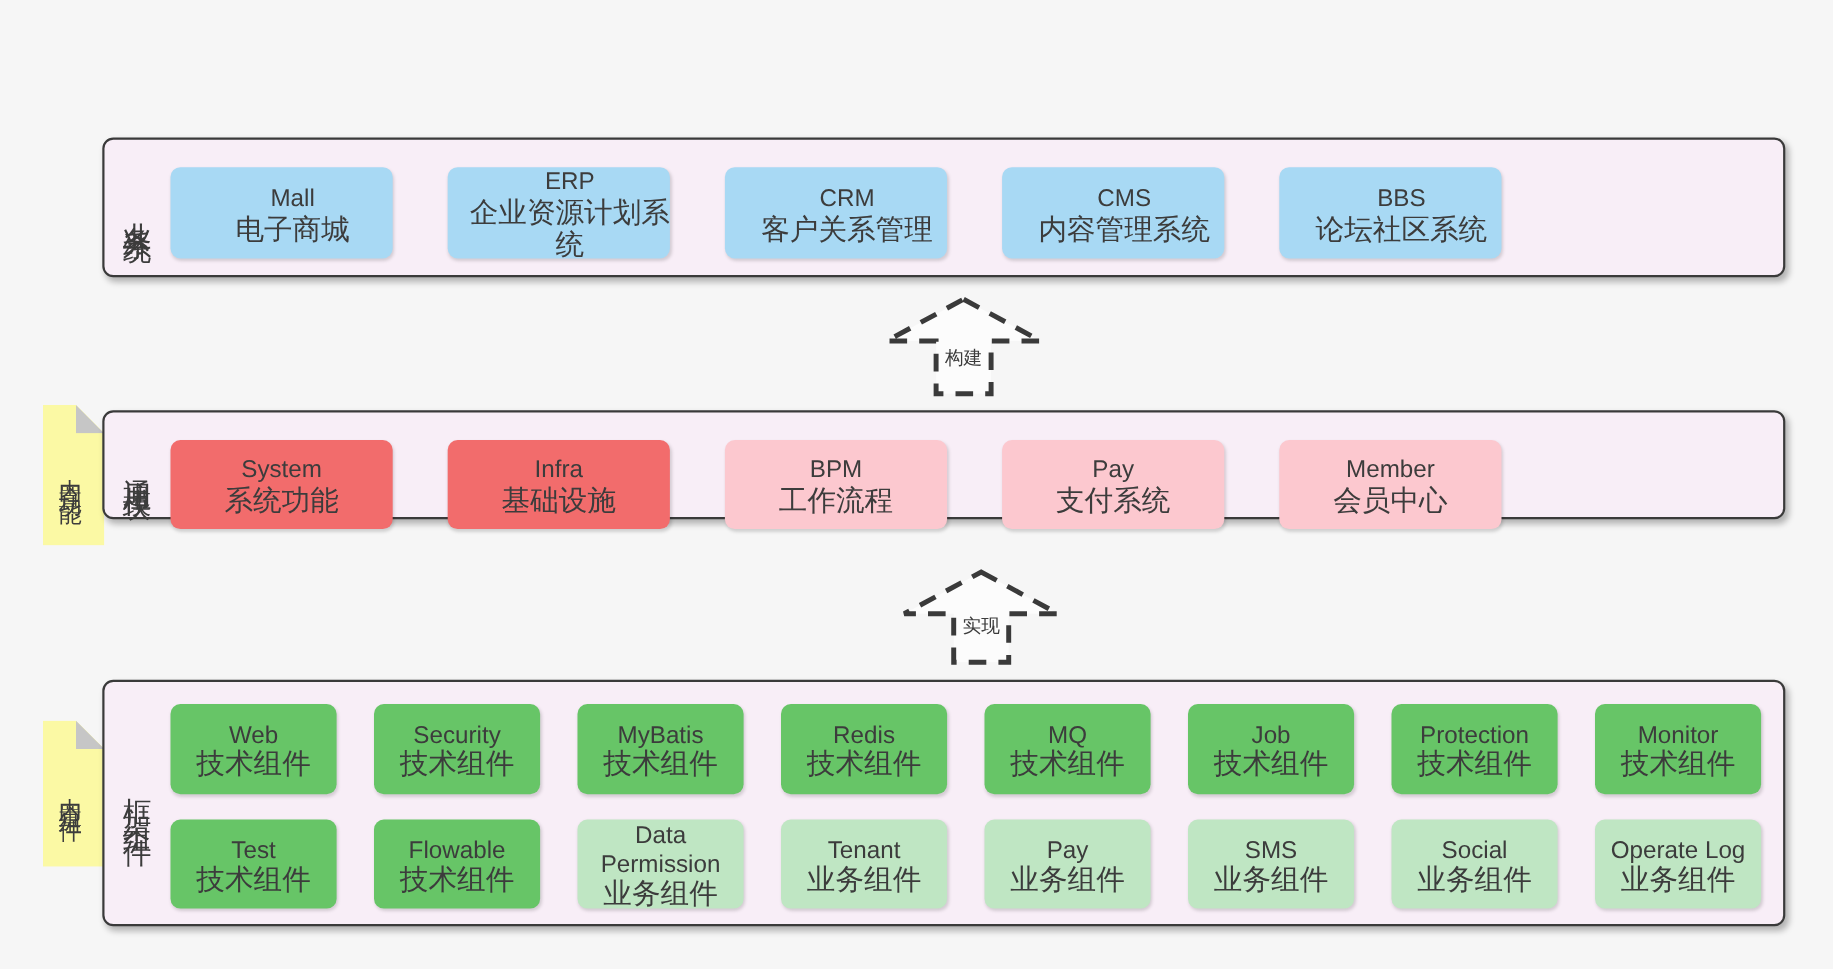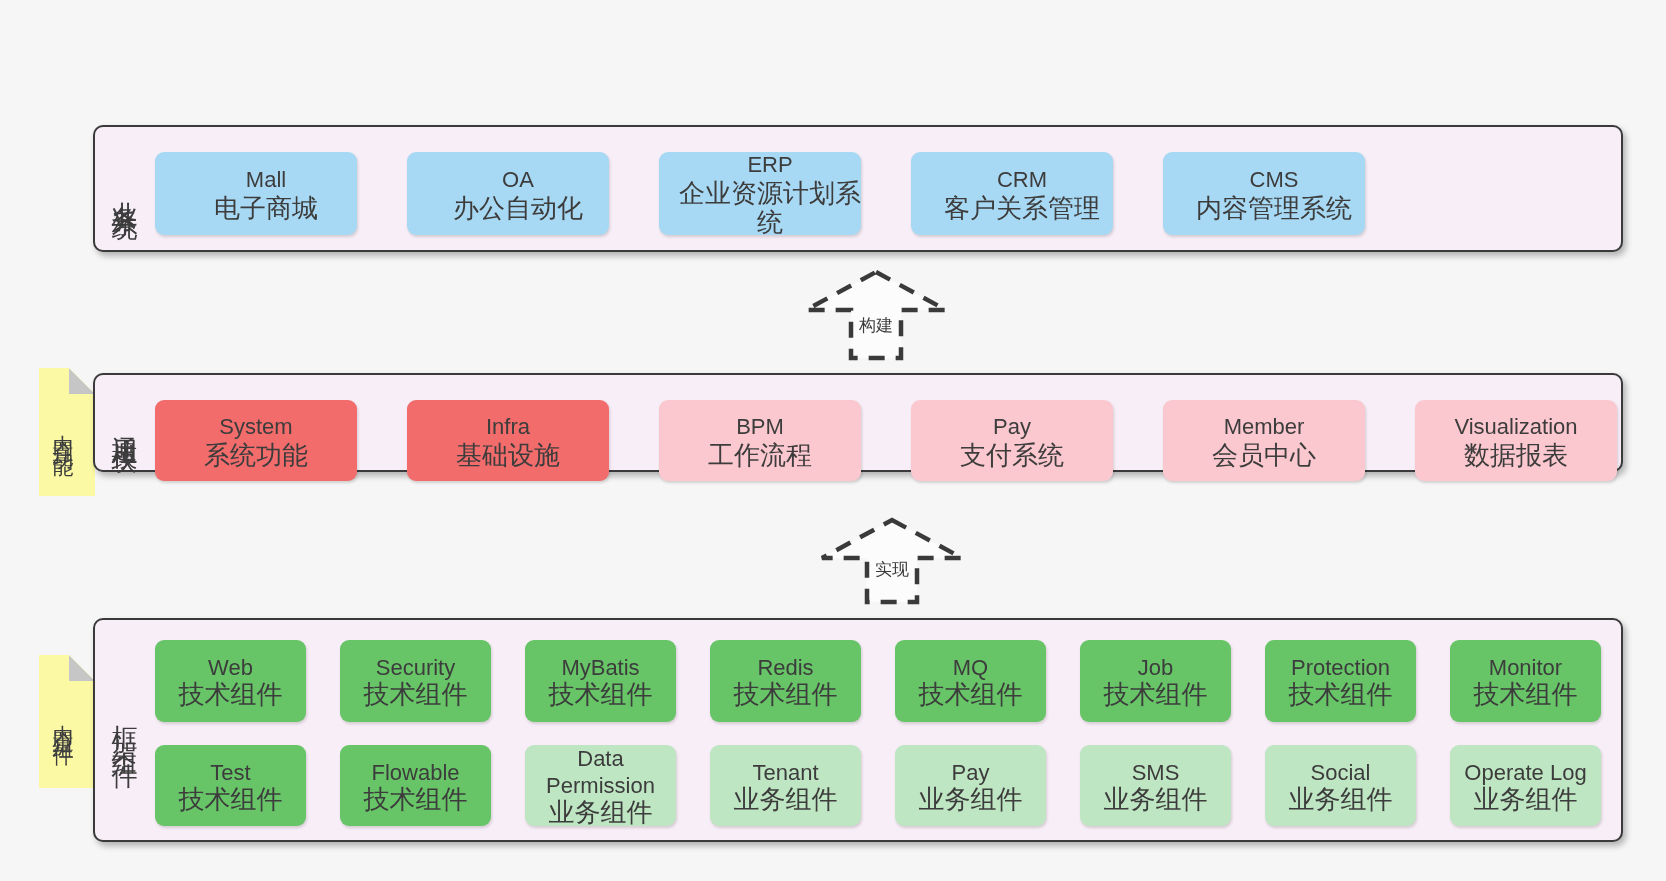--- a/index.html
+++ b/index.html
@@ -102,34 +102,34 @@
     <span class="note-fold"></span>
   </div>
 
   <section class="band band1 cols6">
     <h2 class="band-label">业务系统</h2>
     <div class="box blue">
       <div class="box-title">Mall</div>
       <div class="box-sub">电子商城</div>
     </div>
     <div class="box blue">
-      <div class="box-title">OA</div>
-      <div class="box-sub">办公自动化</div>
-    </div>
-    <div class="box blue">
       <div class="box-title">ERP</div>
       <div class="box-sub">企业资源计划系统</div>
     </div>
     <div class="box blue">
       <div class="box-title">CRM</div>
       <div class="box-sub">客户关系管理</div>
     </div>
     <div class="box blue">
       <div class="box-title">CMS</div>
       <div class="box-sub">内容管理系统</div>
+    </div>
+    <div class="box blue">
+      <div class="box-title">BBS</div>
+      <div class="box-sub">论坛社区系统</div>
     </div>
   </section>
 
   <svg class="arrow-svg" style="left:794px;top:260px;width:164px;height:110px" viewBox="794 260 164 110" xmlns="http://www.w3.org/2000/svg">
     <polygon points="876,272 946,310 901,310 901,358 851,358 851,310 806,310"></polygon>
   </svg>
   <span class="arrow-label" style="left:876px;top:314px">构建</span>
 
   <section class="band band2 cols6">
     <h2 class="band-label">通用模块</h2>
@@ -146,24 +146,20 @@
       <div class="box-sub">工作流程</div>
     </div>
     <div class="box pink">
       <div class="box-title">Pay</div>
       <div class="box-sub">支付系统</div>
     </div>
     <div class="box pink">
       <div class="box-title">Member</div>
       <div class="box-sub">会员中心</div>
     </div>
-    <div class="box pink">
-      <div class="box-title">Visualization</div>
-      <div class="box-sub">数据报表</div>
-    </div>
   </section>
 
   <svg class="arrow-svg" style="left:818px;top:508px;width:150px;height:100px" viewBox="818 508 150 100" xmlns="http://www.w3.org/2000/svg">
     <polygon points="892,520 962,558 917,558 917,602 867,602 867,558 822,558"></polygon>
   </svg>
   <span class="arrow-label" style="left:892px;top:558px">实现</span>
 
   <section class="band band3">
     <h2 class="band-label">框架组件</h2>
     <div class="row row1">

